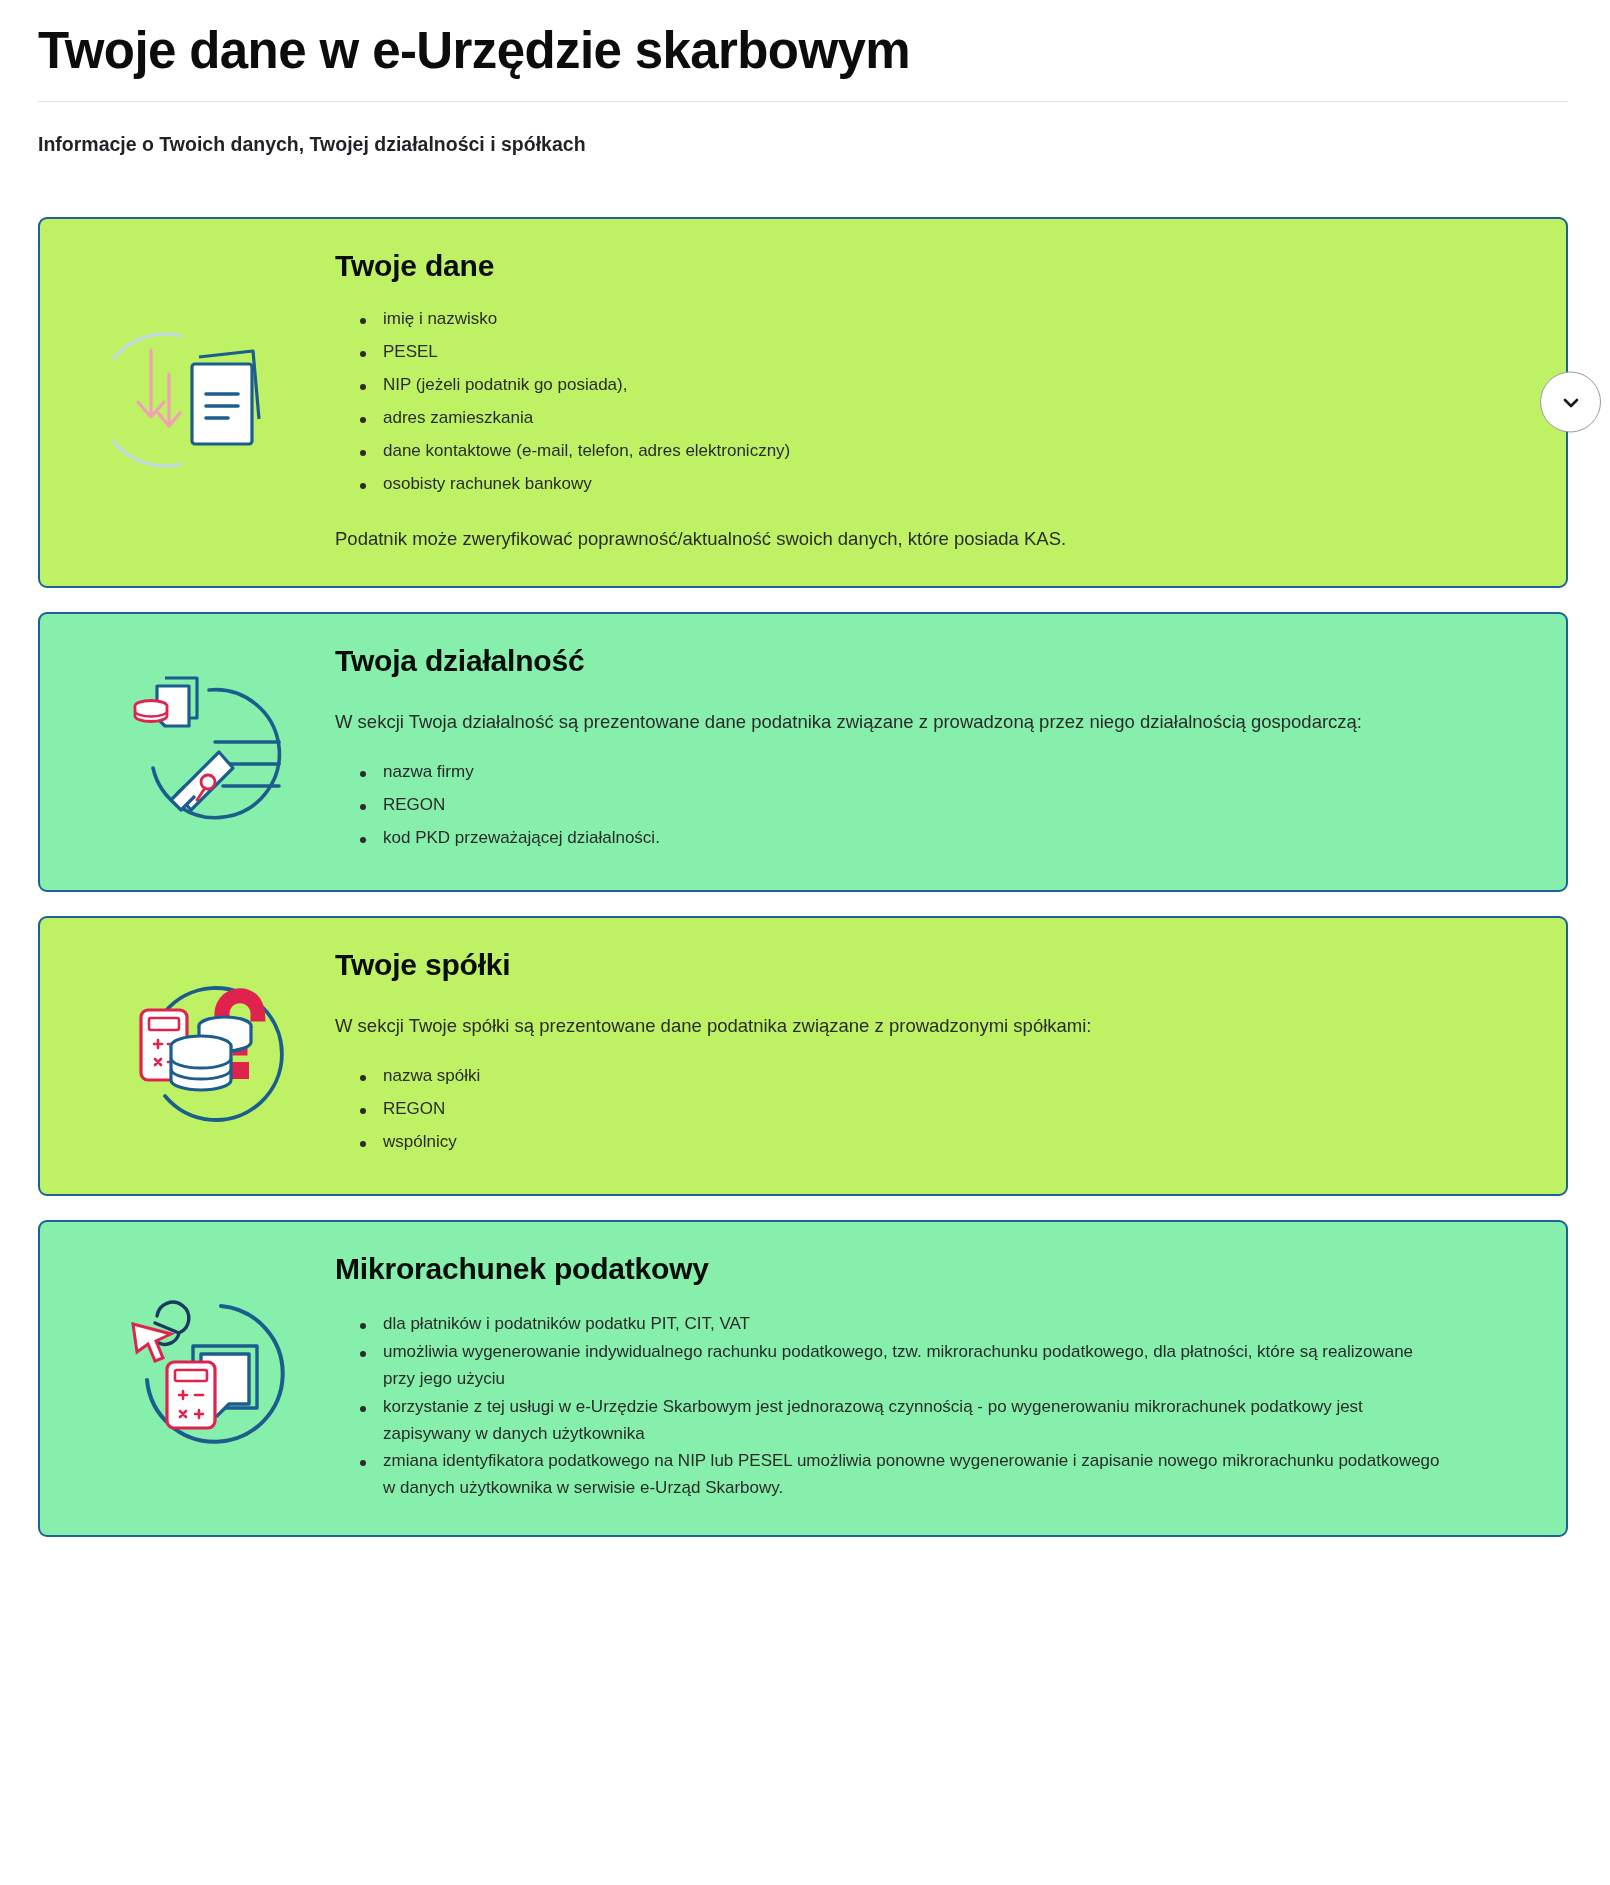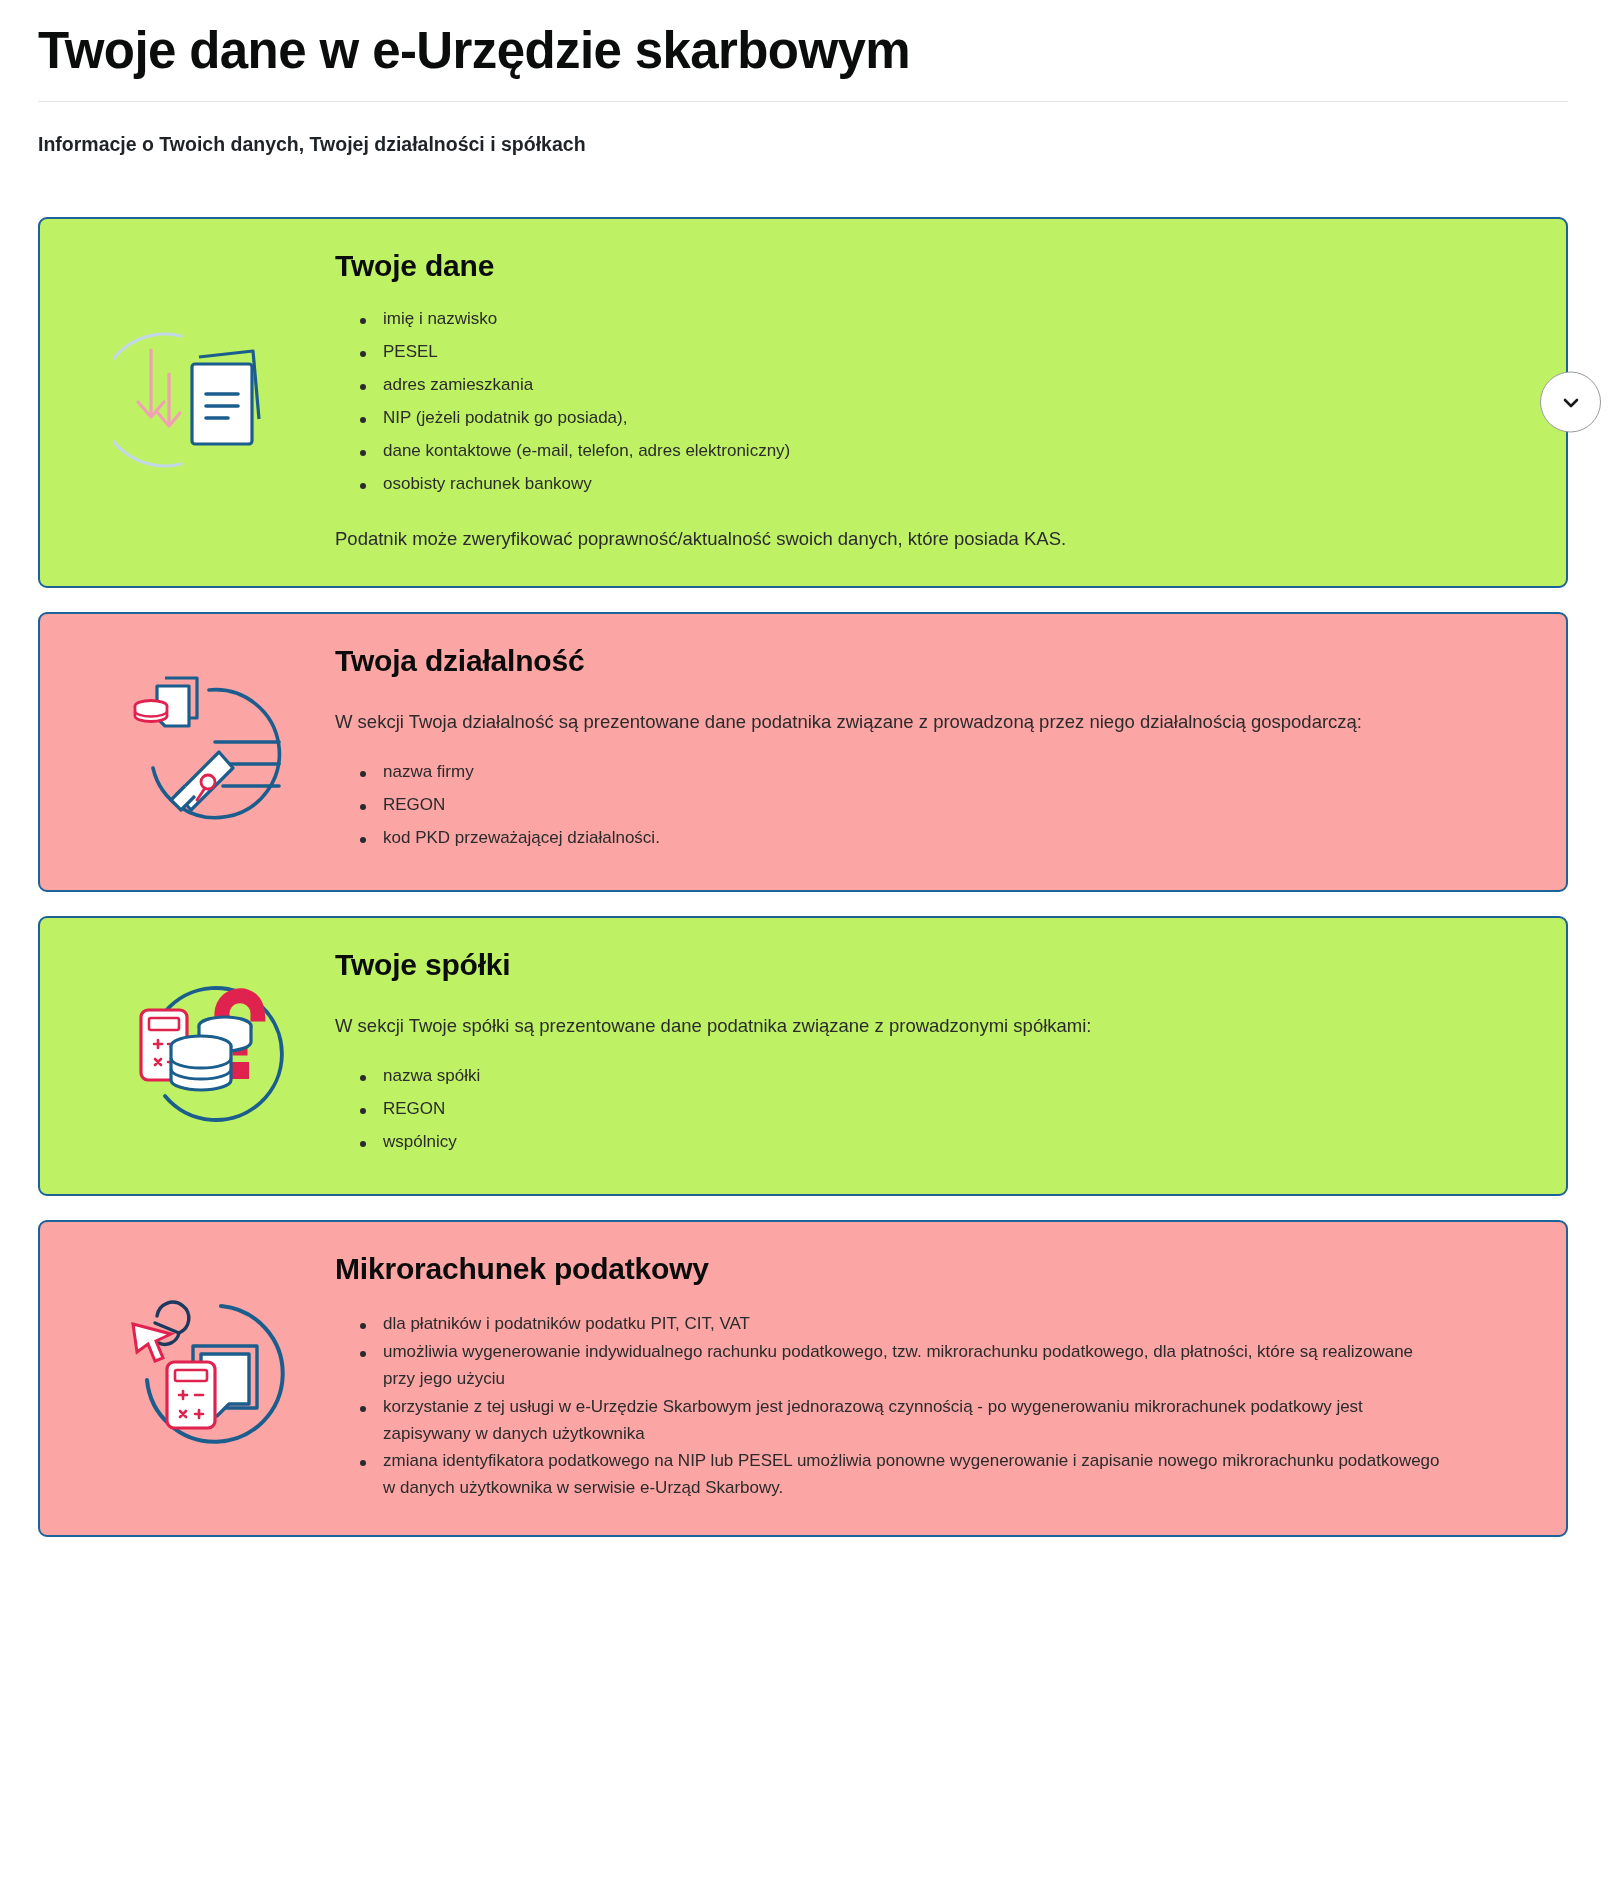--- a/index.html
+++ b/index.html
@@ -58,21 +58,21 @@
     position: relative;
     border: 2px solid #1c6197;
     border-radius: 9px;
     background: #bef264;
     display: flex;
     align-items: flex-start;
     padding: 24px 40px 32px 40px;
     min-height: 180px;
   }
   .card.shaded {
-    background: #fca5a5;
+    background: #86efac;
   }
 
   .card-icon {
     flex: 0 0 255px;
     display: flex;
     align-items: center;
     justify-content: center;
     align-self: center;
     padding-top: 4px;
   }
@@ -169,22 +169,22 @@
           <path d="M93 84 L125 84" stroke="#1b5e8e" stroke-width="3.6" stroke-linecap="round"></path>
           <path d="M93 96 L125 96" stroke="#1b5e8e" stroke-width="3.6" stroke-linecap="round"></path>
           <path d="M93 108 L115 108" stroke="#1b5e8e" stroke-width="3.6" stroke-linecap="round"></path>
         </svg>
       </div>
       <div class="card-body">
         <h2 class="card-title">Twoje dane</h2>
         <ul class="card-list">
           <li>imię i nazwisko</li>
           <li>PESEL</li>
+          <li>NIP (jeżeli podatnik go posiada),</li>
           <li>adres zamieszkania</li>
-          <li>NIP (jeżeli podatnik go posiada),</li>
           <li>dane kontaktowe (e-mail, telefon, adres elektroniczny)</li>
           <li>osobisty rachunek bankowy</li>
         </ul>
         <p class="card-para">Podatnik może zweryfikować poprawność/aktualność swoich danych, które posiada KAS.</p>
       </div>
       <button class="expand-btn" aria-label="Rozwiń">
         <span class="sr">chevron-down-icon</span>
         <svg width="24" height="24" viewBox="0 0 24 24" aria-hidden="true">
           <path d="M6 9.5 L12 15.5 L18 9.5" fill="none" stroke="#1a1a1a" stroke-width="2.6" stroke-linecap="round" stroke-linejoin="round"></path>
         </svg>

